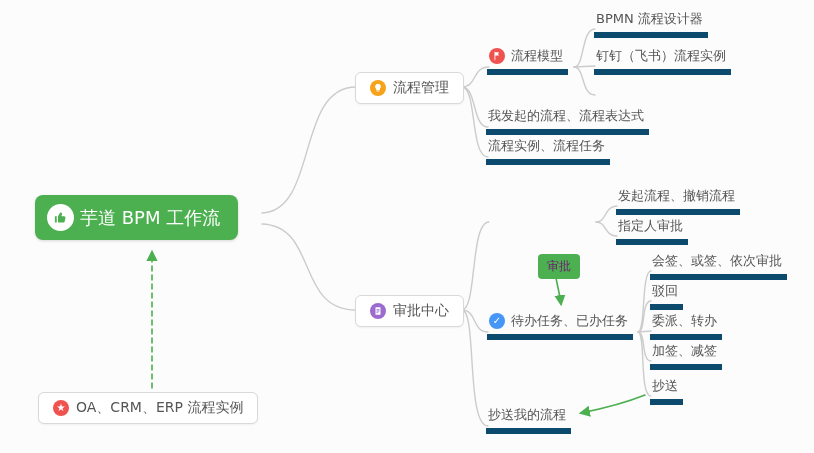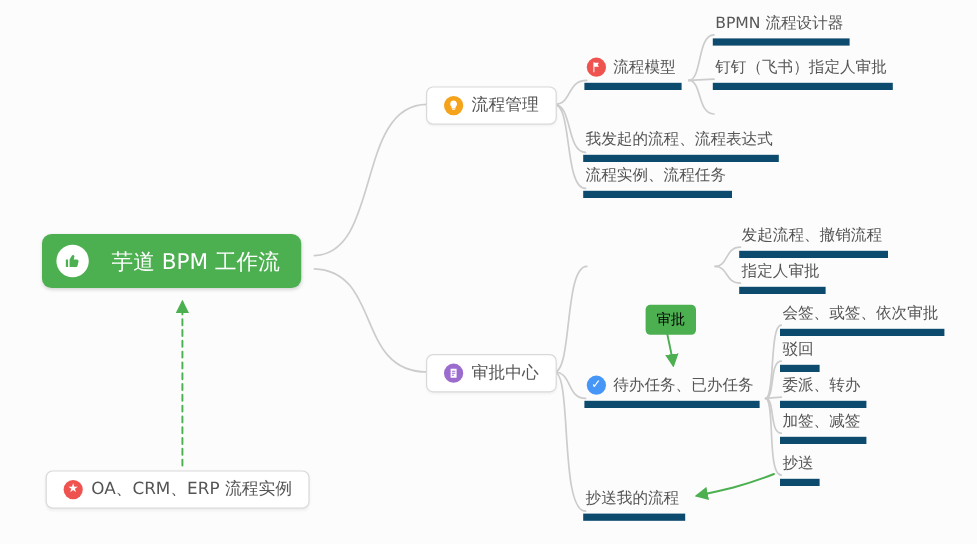--- a/index.html
+++ b/index.html
@@ -3,31 +3,31 @@
 <meta charset="utf-8">
 <style>
   html,body{margin:0;padding:0;}
   body{font-family:"DejaVu Sans","Liberation Sans",sans-serif;}
   .canvas{position:relative;width:814px;height:453px;background:#fcfcfc;overflow:hidden;}
   .connector-svg{position:absolute;left:0;top:0;width:814px;height:453px;z-index:1;}
   .connector{fill:none;stroke:var(--line,#cccccc);stroke-width:1.4;stroke-linecap:round;}
   .arrow{fill:none;stroke:var(--green,#4caf50);stroke-width:1.6;stroke-linecap:round;}
   .arrow--dashed{stroke-dasharray:5 4;}
   .node{position:absolute;display:flex;align-items:center;white-space:nowrap;z-index:2;cursor:default;}
-  .node--root{left:35px;top:195px;gap:19px;background:var(--green,#4caf50);color:#ffffff;
+  .node--root{left:35px;top:195px;gap:6px;background:var(--green,#4caf50);color:#ffffff;
     font-size:18px;font-weight:500;padding:9px 18px 9px 12px;border-radius:8px;
     box-shadow:0 1px 3px rgba(0,0,0,.15);}
   .root-icon{width:27px;height:27px;border-radius:50%;background:#ffffff;display:flex;
     align-items:center;justify-content:center;flex:none;}
   .root-icon svg{width:15px;height:15px;fill:var(--green,#4caf50);}
   .node--box{gap:7px;background:#ffffff;border:1px solid #d9d9d9;border-radius:6px;
     padding:6px 14px;font-size:14px;color:var(--text,#555555);box-shadow:0 1px 2px rgba(0,0,0,.05);text-align:right;}
   .node--leaf{gap:6px;font-size:13px;color:var(--text,#555555);padding:2px 5px 4px 2px;
     border-bottom:6px solid #0c4a6e;}
-  .node--badge{left:538px;top:254px;background:var(--green,#4caf50);color:#000000;
+  .node--badge{left:538px;top:254px;background:var(--green,#4caf50);color:#701a75;
     font-size:12px;padding:4px 9px;border-radius:4px;}
   .icon-circle{width:16px;height:16px;border-radius:50%;display:flex;align-items:center;
     justify-content:center;flex:none;color:#ffffff;font-size:10px;line-height:1;}
   .icon-circle svg{width:10px;height:10px;fill:#ffffff;}
   .ic-orange{background:var(--orange,#f5a31a);}
   .ic-red{background:var(--red,#ef5350);}
   .ic-green{background:var(--green,#4caf50);}
   .ic-blue{background:var(--blue,#4596f7);}
   .ic-purple{background:var(--purple,#9b6bce);}
 </style>
@@ -89,21 +89,21 @@
           <path d="M6 2h2v20H6z M8 3h9l-2.5 4L17 11H8z"></path>
         </svg>
     </span>
     <span>流程模型</span>
   </div>
 
   <div class="node node--leaf" style="left:594px;top:8px">
     <span>BPMN 流程设计器</span>
   </div>
   <div class="node node--leaf" style="left:594px;top:45px">
-    <span>钉钉（飞书）指定人审批</span>
+    <span>钉钉（飞书）流程实例</span>
   </div>
   <div class="node node--leaf" style="left:486px;top:105px">
     <span>我发起的流程、流程表达式</span>
   </div>
   <div class="node node--leaf" style="left:486px;top:135px">
     <span>流程实例、流程任务</span>
   </div>
 
   <div class="node node--box" style="left:355px;top:295px">
     <span class="icon-circle ic-purple">

